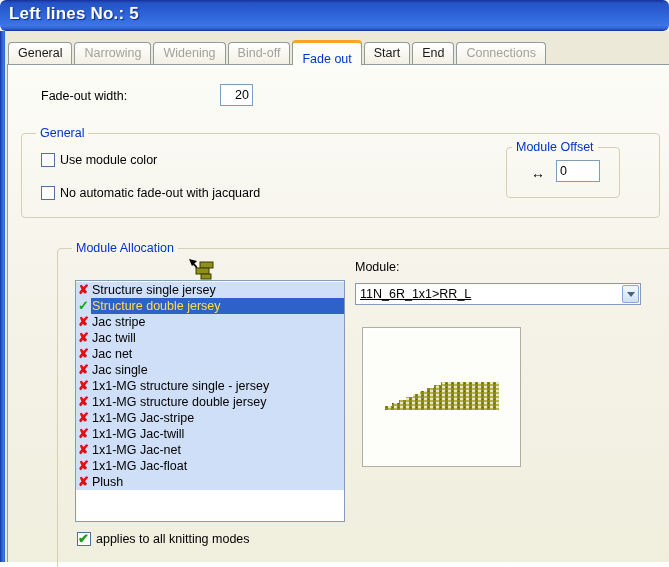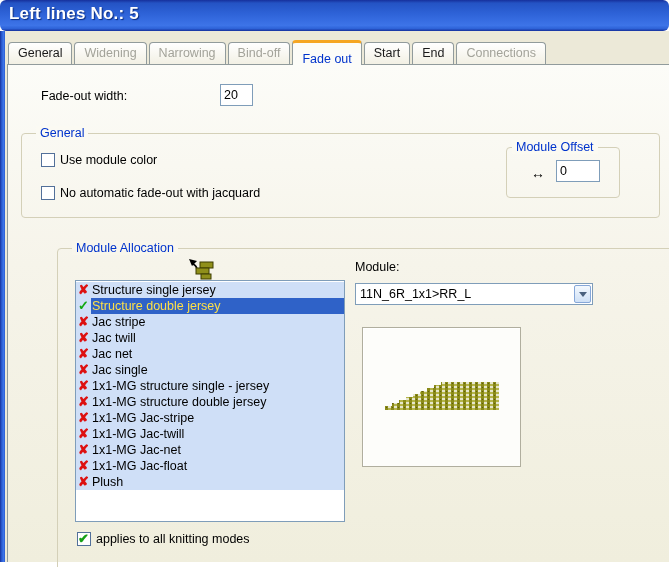--- a/index.html
+++ b/index.html
@@ -86,22 +86,22 @@
   }
   .lb-row { height:16px; display:flex; align-items:center; background:#cfdff7; font-size:12.5px; cursor:default; }
   .row-icon { width:15px; text-align:center; font-weight:bold; font-size:13px; line-height:16px; flex:none; }
   .row-icon.cross { color:#dd1111; }
   .row-icon.check { color:#11a811; }
   .row-label { flex:1; padding:0 20px 0 1px; white-space:nowrap; line-height:16px; }
   .lb-row.selected .row-label { background:#2f62c8; color:#fde047; }
 
   #module-label { left:297px; top:11px; }
   .combo {
-    position:absolute; left:297px; top:34px; width:238px; height:22px;
-    border:1px solid #7f9db9; background:#ffffff; display:flex; align-items:center; cursor:default;
+    position:absolute; left:297px; top:34px; width:286px; height:22px;
+    border:1px solid #7f9db9; background:#ffffff; display:flex; align-items:center; cursor:default;text-decoration:underline;
   }
   .combo-value { flex:1; font-size:12.5px; padding-left:4px; white-space:nowrap; overflow:hidden; }
   .combo-btn {
     width:17px; height:18px; margin:1px; border:1px solid #86a7d8; border-radius:2px;
     background:linear-gradient(to bottom,#f3f8fe,#cfe0f6);
     display:flex; align-items:center; justify-content:center; flex:none;
   }
   .combo-arrow { width:0; height:0; border-left:4px solid transparent; border-right:4px solid transparent; border-top:5px solid #4a617e; }
 
   .preview {
@@ -110,38 +110,38 @@
   }
   .preview svg { position:absolute; left:22px; top:54px; }
 
   #applies-cb { left:19px; top:283px; }
   #applies-label { left:38px; top:283px; }
 
   #cb1 { left:19px; top:19px; } #cb1-label { left:38px; top:19px; }
   #cb2 { left:19px; top:52px; } #cb2-label { left:38px; top:52px; }
 
   #fadeout-label { left:33px; top:24px; }
-  #fadeout-input { left:212px; top:19px; width:33px; height:22px; }
+  #fadeout-input { left:212px; top:19px; width:33px; height:22px;text-align:right; }
 </style>
 </head>
 <body>
 
 <div class="dialog">
 
   <div class="titlebar">
     <span class="title">Left lines No.: 5</span>
   </div>
 
   <div class="body"></div>
   <div class="left-border"></div>
 
   <div class="tabs">
       <div class="tab"><span class="tab-text">General</span></div>
+      <div class="tab disabled"><span class="tab-text">Narrowing</span></div>
       <div class="tab disabled"><span class="tab-text">Widening</span></div>
-      <div class="tab disabled"><span class="tab-text">Narrowing</span></div>
       <div class="tab disabled"><span class="tab-text">Bind-off</span></div>
       <div class="tab active"><span class="tab-text">Fade out</span></div>
       <div class="tab"><span class="tab-text">Start</span></div>
       <div class="tab"><span class="tab-text">End</span></div>
       <div class="tab disabled"><span class="tab-text">Connections</span></div>
     </div>
 
   <div class="tabpage">
 
     <span class="lbl" id="fadeout-label">Fade-out width:</span>

